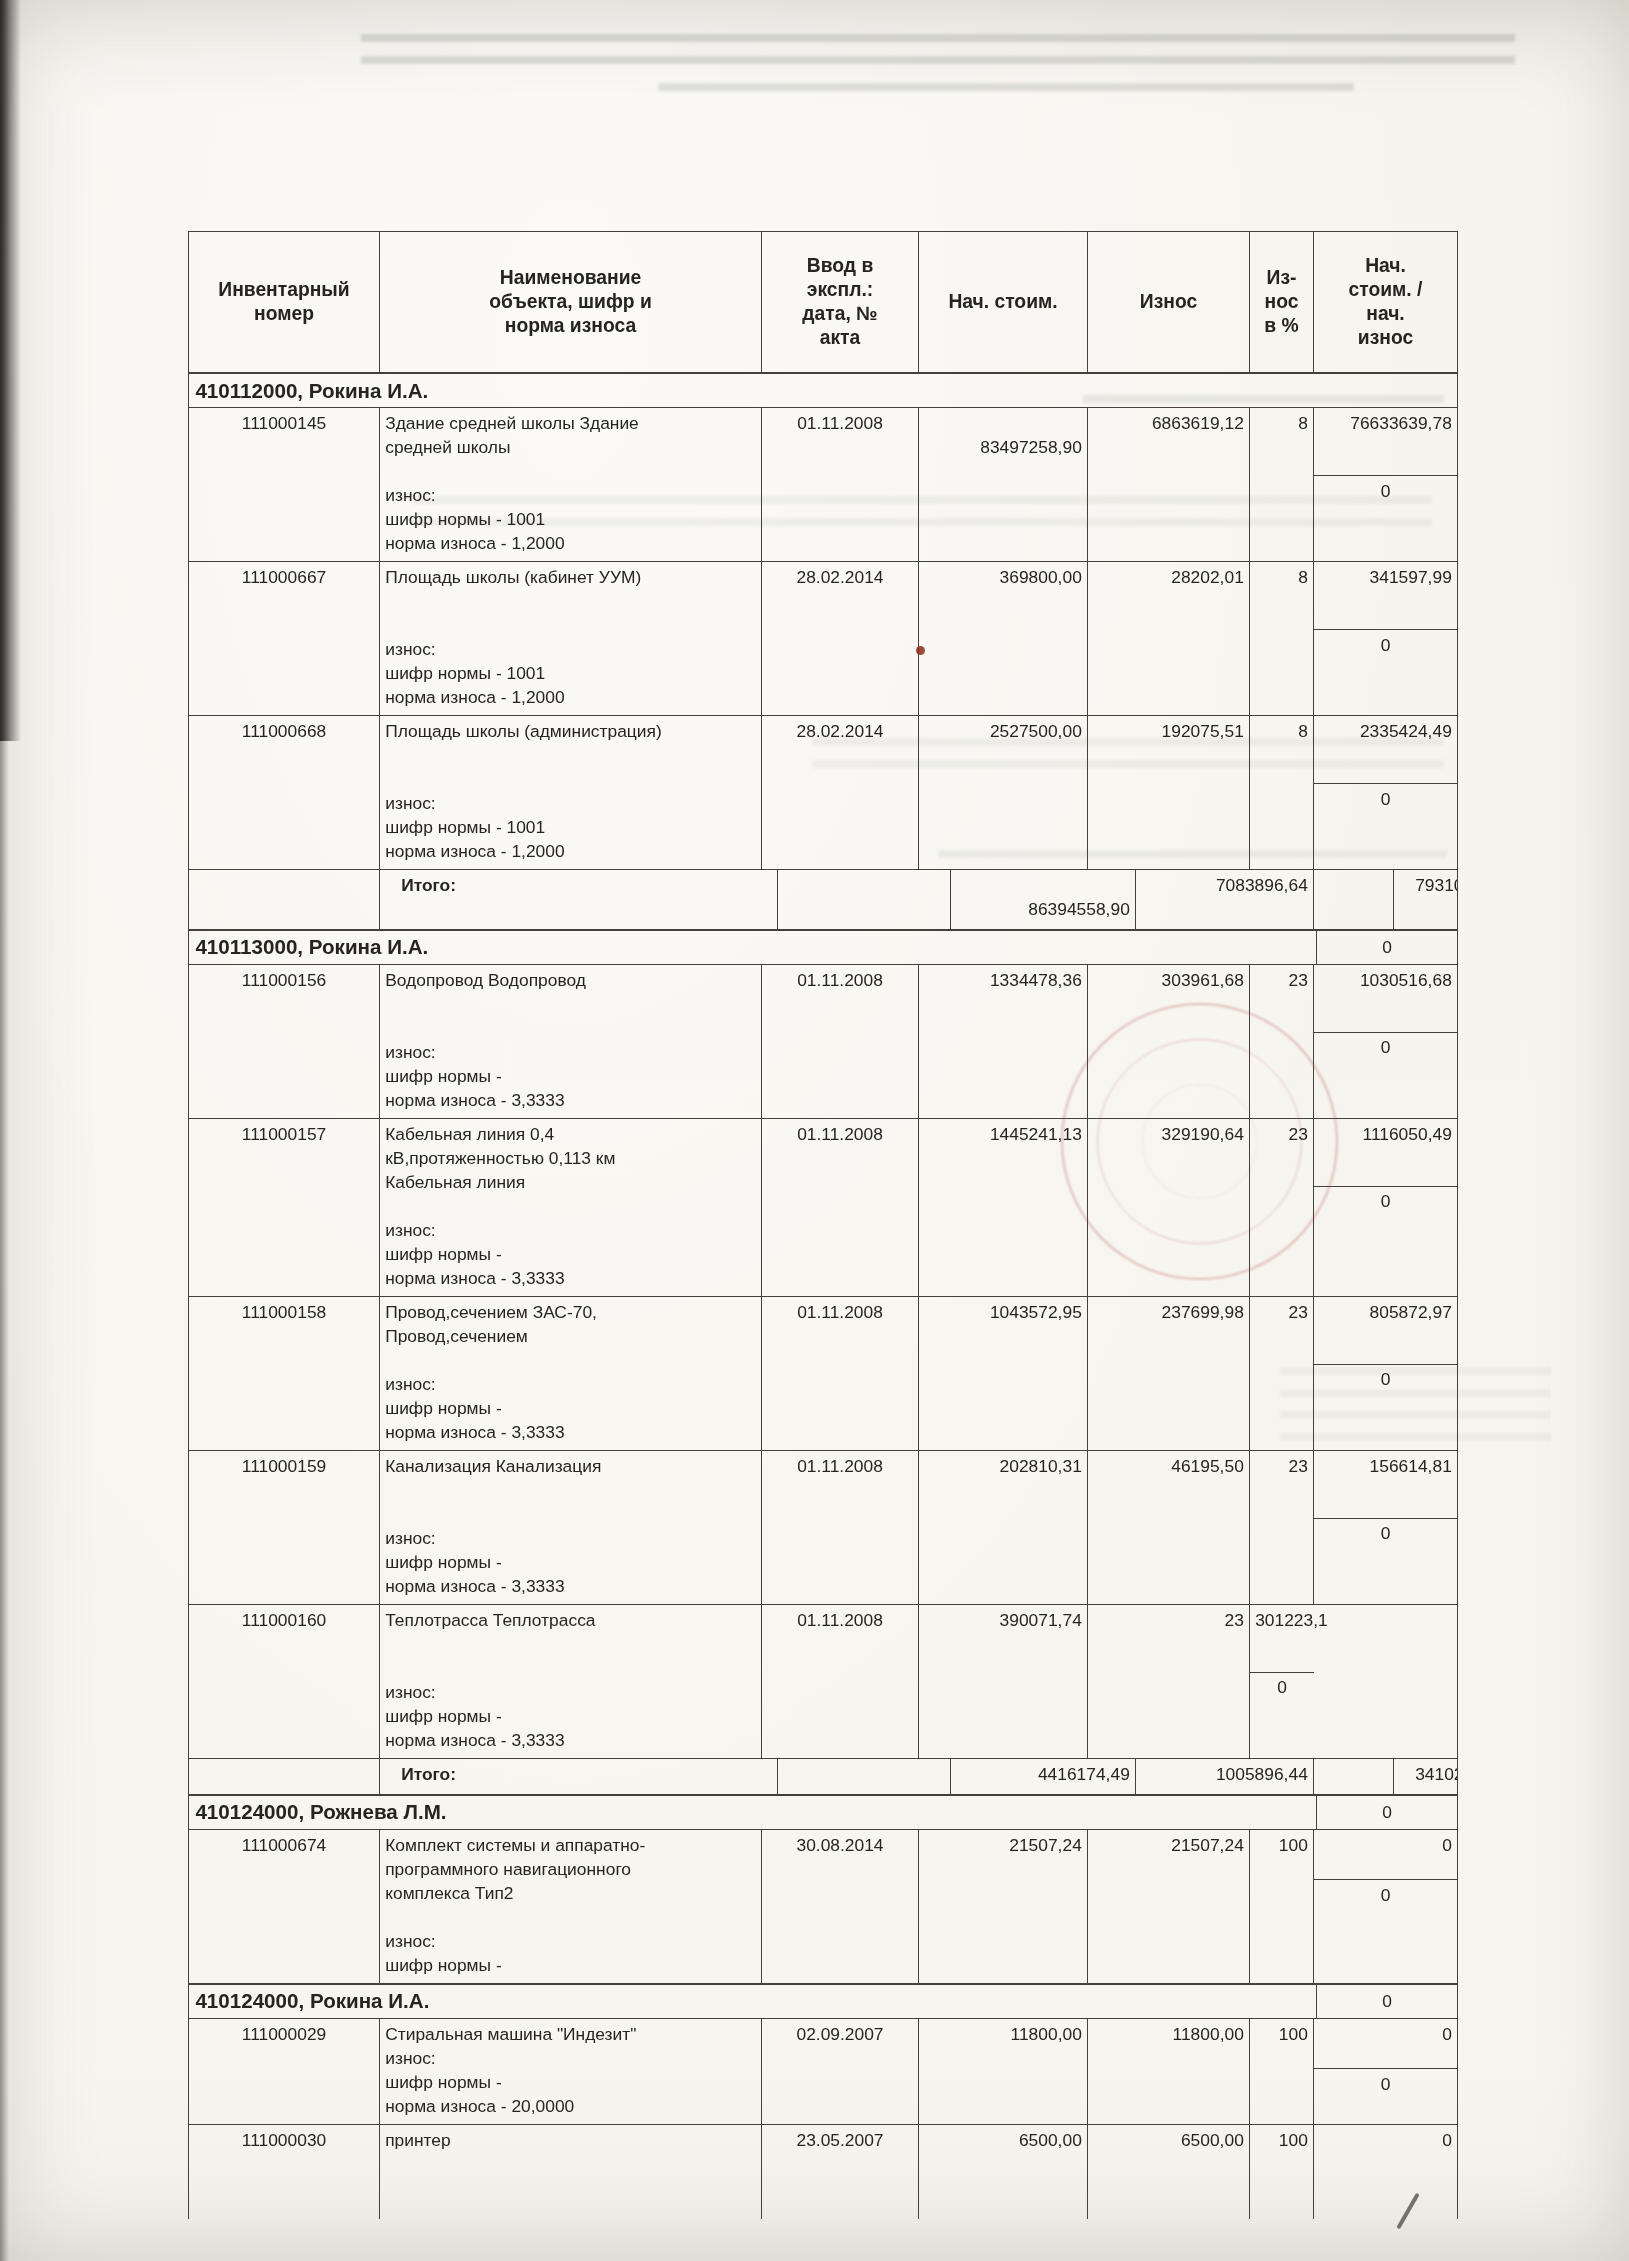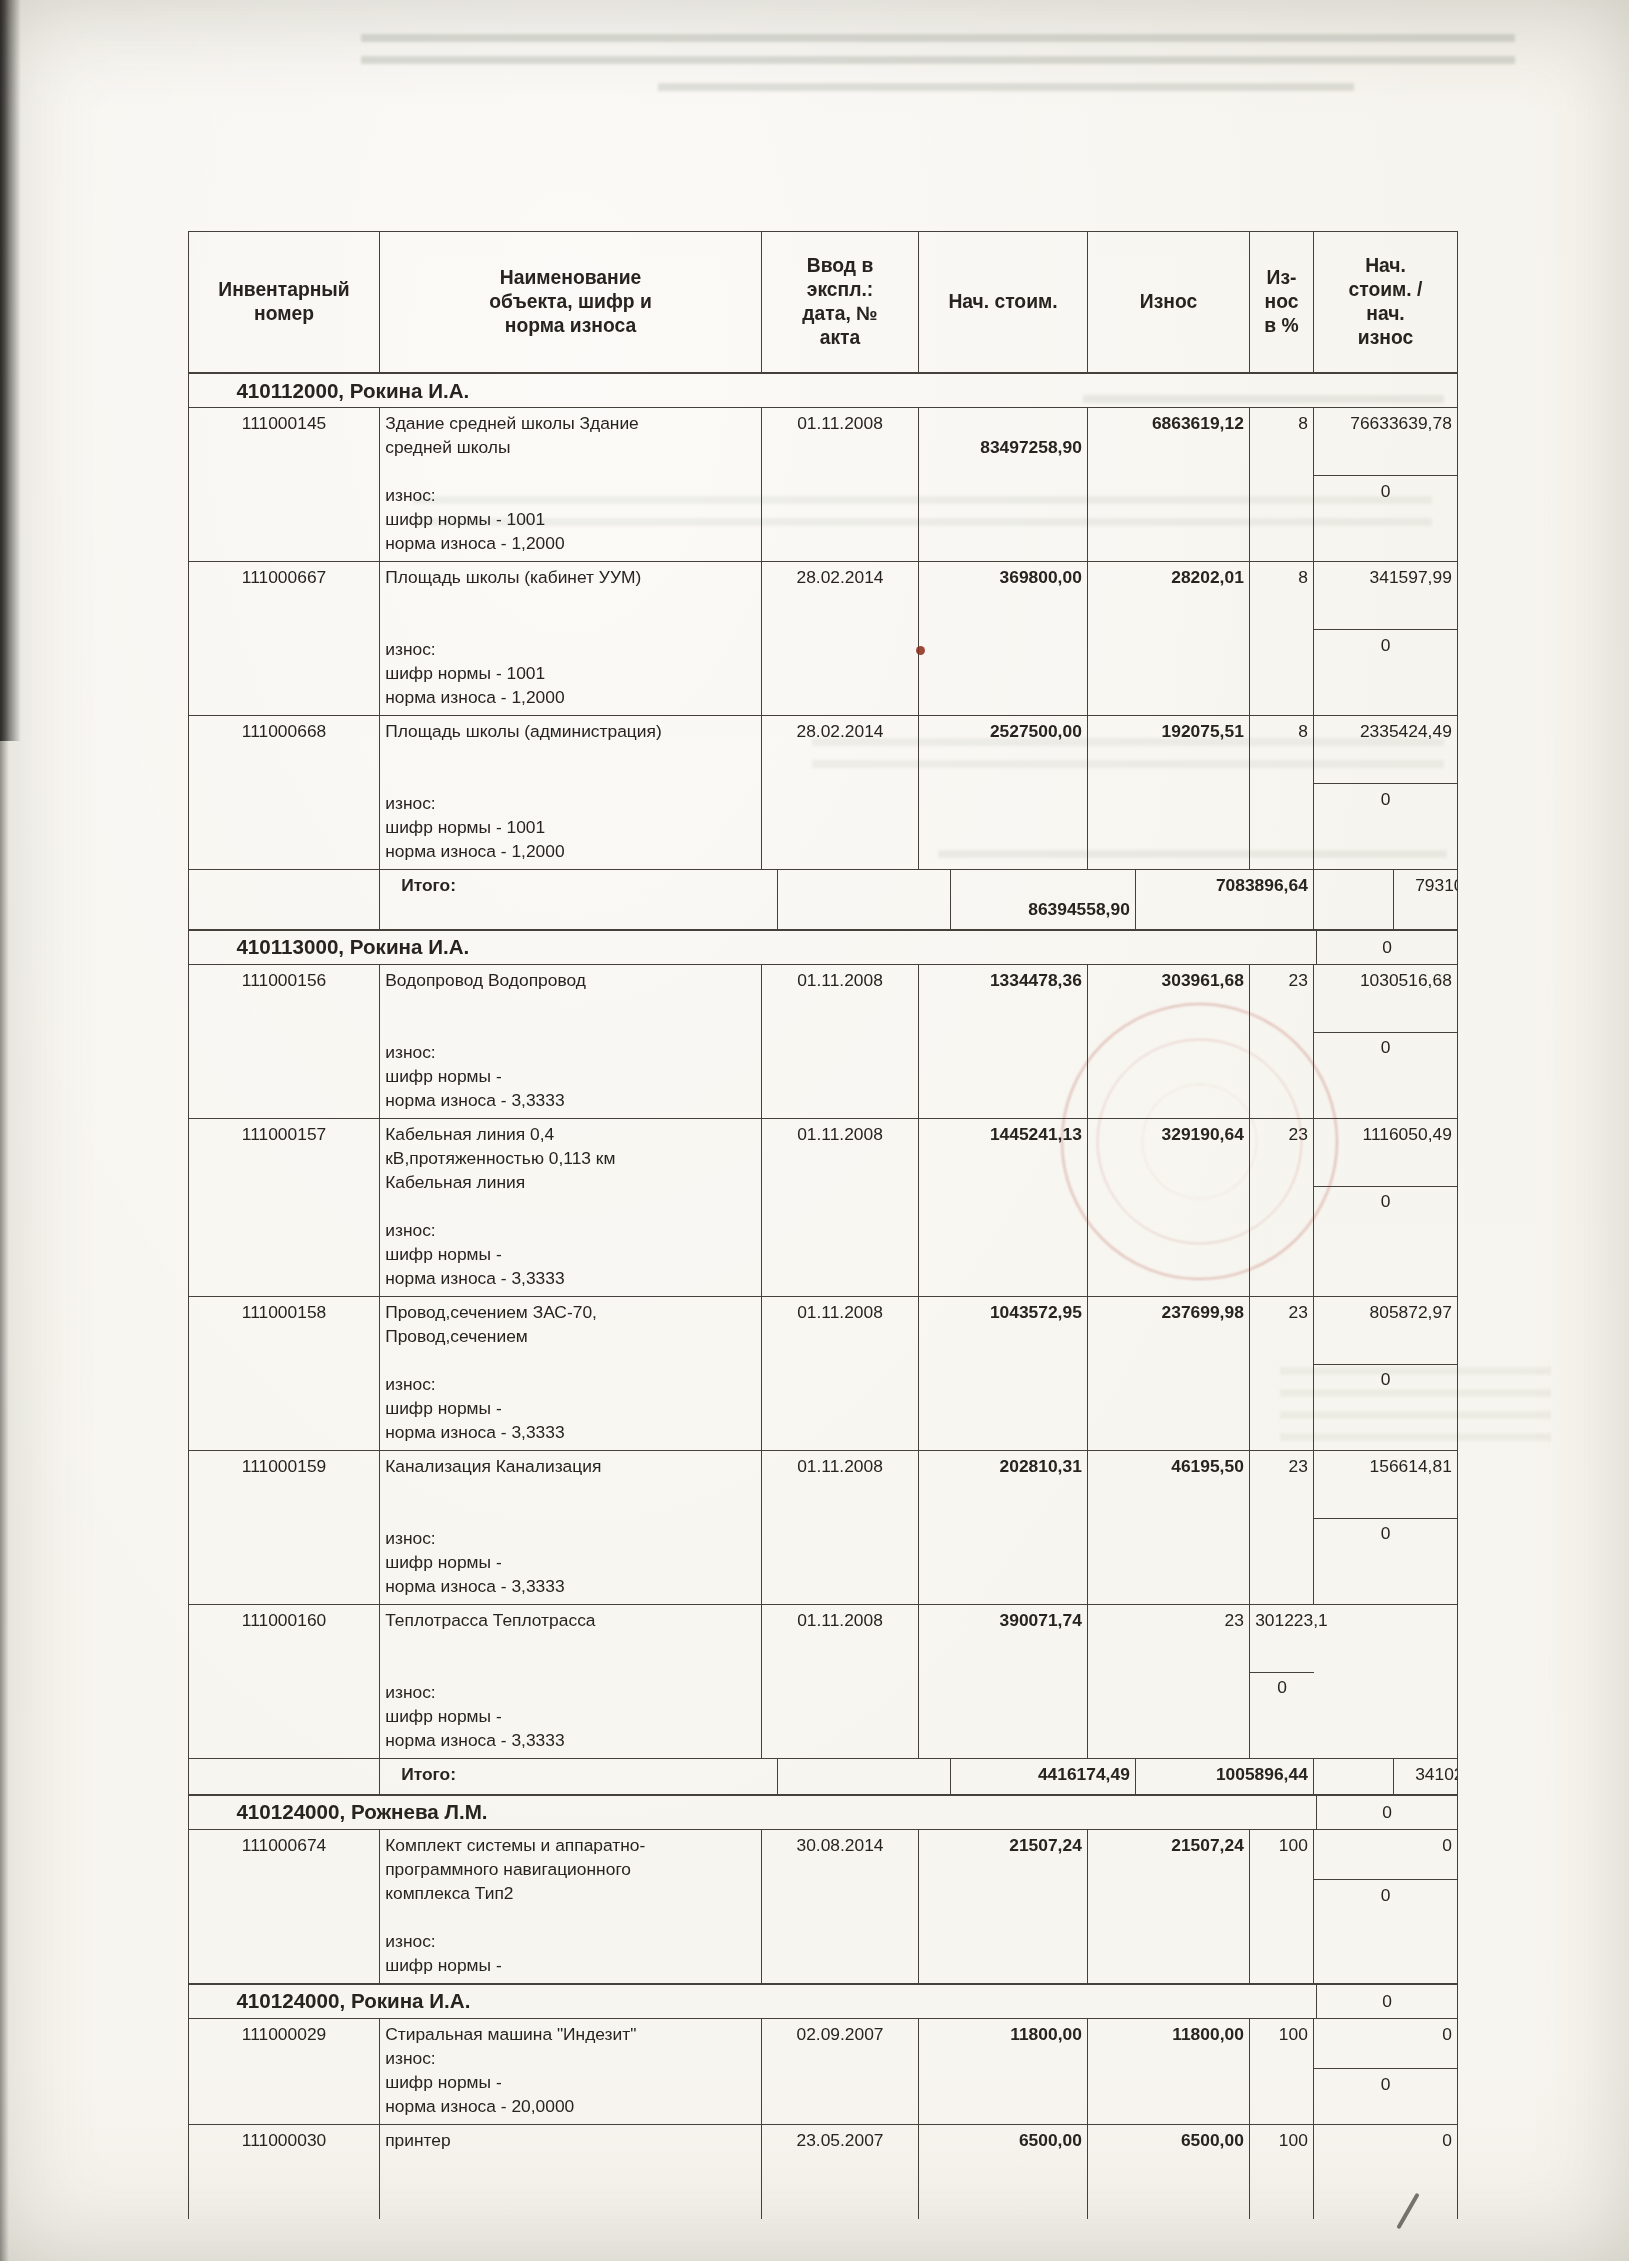--- a/index.html
+++ b/index.html
@@ -53,33 +53,33 @@
   .hcell { border-right:1.3px solid #45403a; display:flex; align-items:center; justify-content:center;
     font-weight:bold; font-size:19.3px; line-height:24px; text-align:center; }
   .hcell:last-child { border-right:none; }
   .hspan { display:inline-block; }
   .w1 { max-width:132px; } .w2 { max-width:226px; } .w3 { max-width:83px; }
   .w6 { max-width:36px; }  .w7 { max-width:84px; }
 
   .section-row { display:flex; align-items:stretch; min-height:35px;
     border-top:0.6px solid #45403a; border-bottom:1.9px solid #45403a; }
   .section-title { flex:1; display:flex; align-items:center; padding-left:6.4px;
-    font-weight:bold; font-size:20.6px;margin-left:41px; }
+    font-weight:bold; font-size:20.6px; }
   .section-value { width:141px; display:flex; align-items:center; justify-content:center;
     font-size:17.4px; border-left:1.3px solid #45403a; }
   .section-value.noline { border-left:none; }
 
   .item-row { border-bottom:1.3px solid #45403a; }
   .cell { border-right:1.3px solid #45403a; font-size:17.4px; line-height:24px; padding:3.2px 5.2px 5.8px; }
   .cell:last-child { border-right:none; }
   .c-inv  { text-align:center; }
   .c-name { padding-left:5.2px; }
   .nline  { min-height:24px; }
   .c-date { text-align:center; }
-  .c-cost, .c-wear { text-align:right;font-weight:bold; }
+  .c-cost, .c-wear { text-align:right; }
   .c-pct  { text-align:right; padding-right:5.2px; }
   .c-result { padding:0; display:flex; flex-direction:column;gap:19px; }
   .r-main { text-align:right; padding:3.2px 5.2px; min-height:48px; }
   .r-main.tight { min-height:28px; }
   .r-sub { border-top:1.3px solid #45403a; text-align:center; padding:2.6px 0 5.2px; }
 
   .total-row { min-height:36px;gap:16px; }
   .total-row .cell { padding-bottom:7.7px; }
   .total-label { font-weight:bold; }
   .total-result { text-align:right; }

